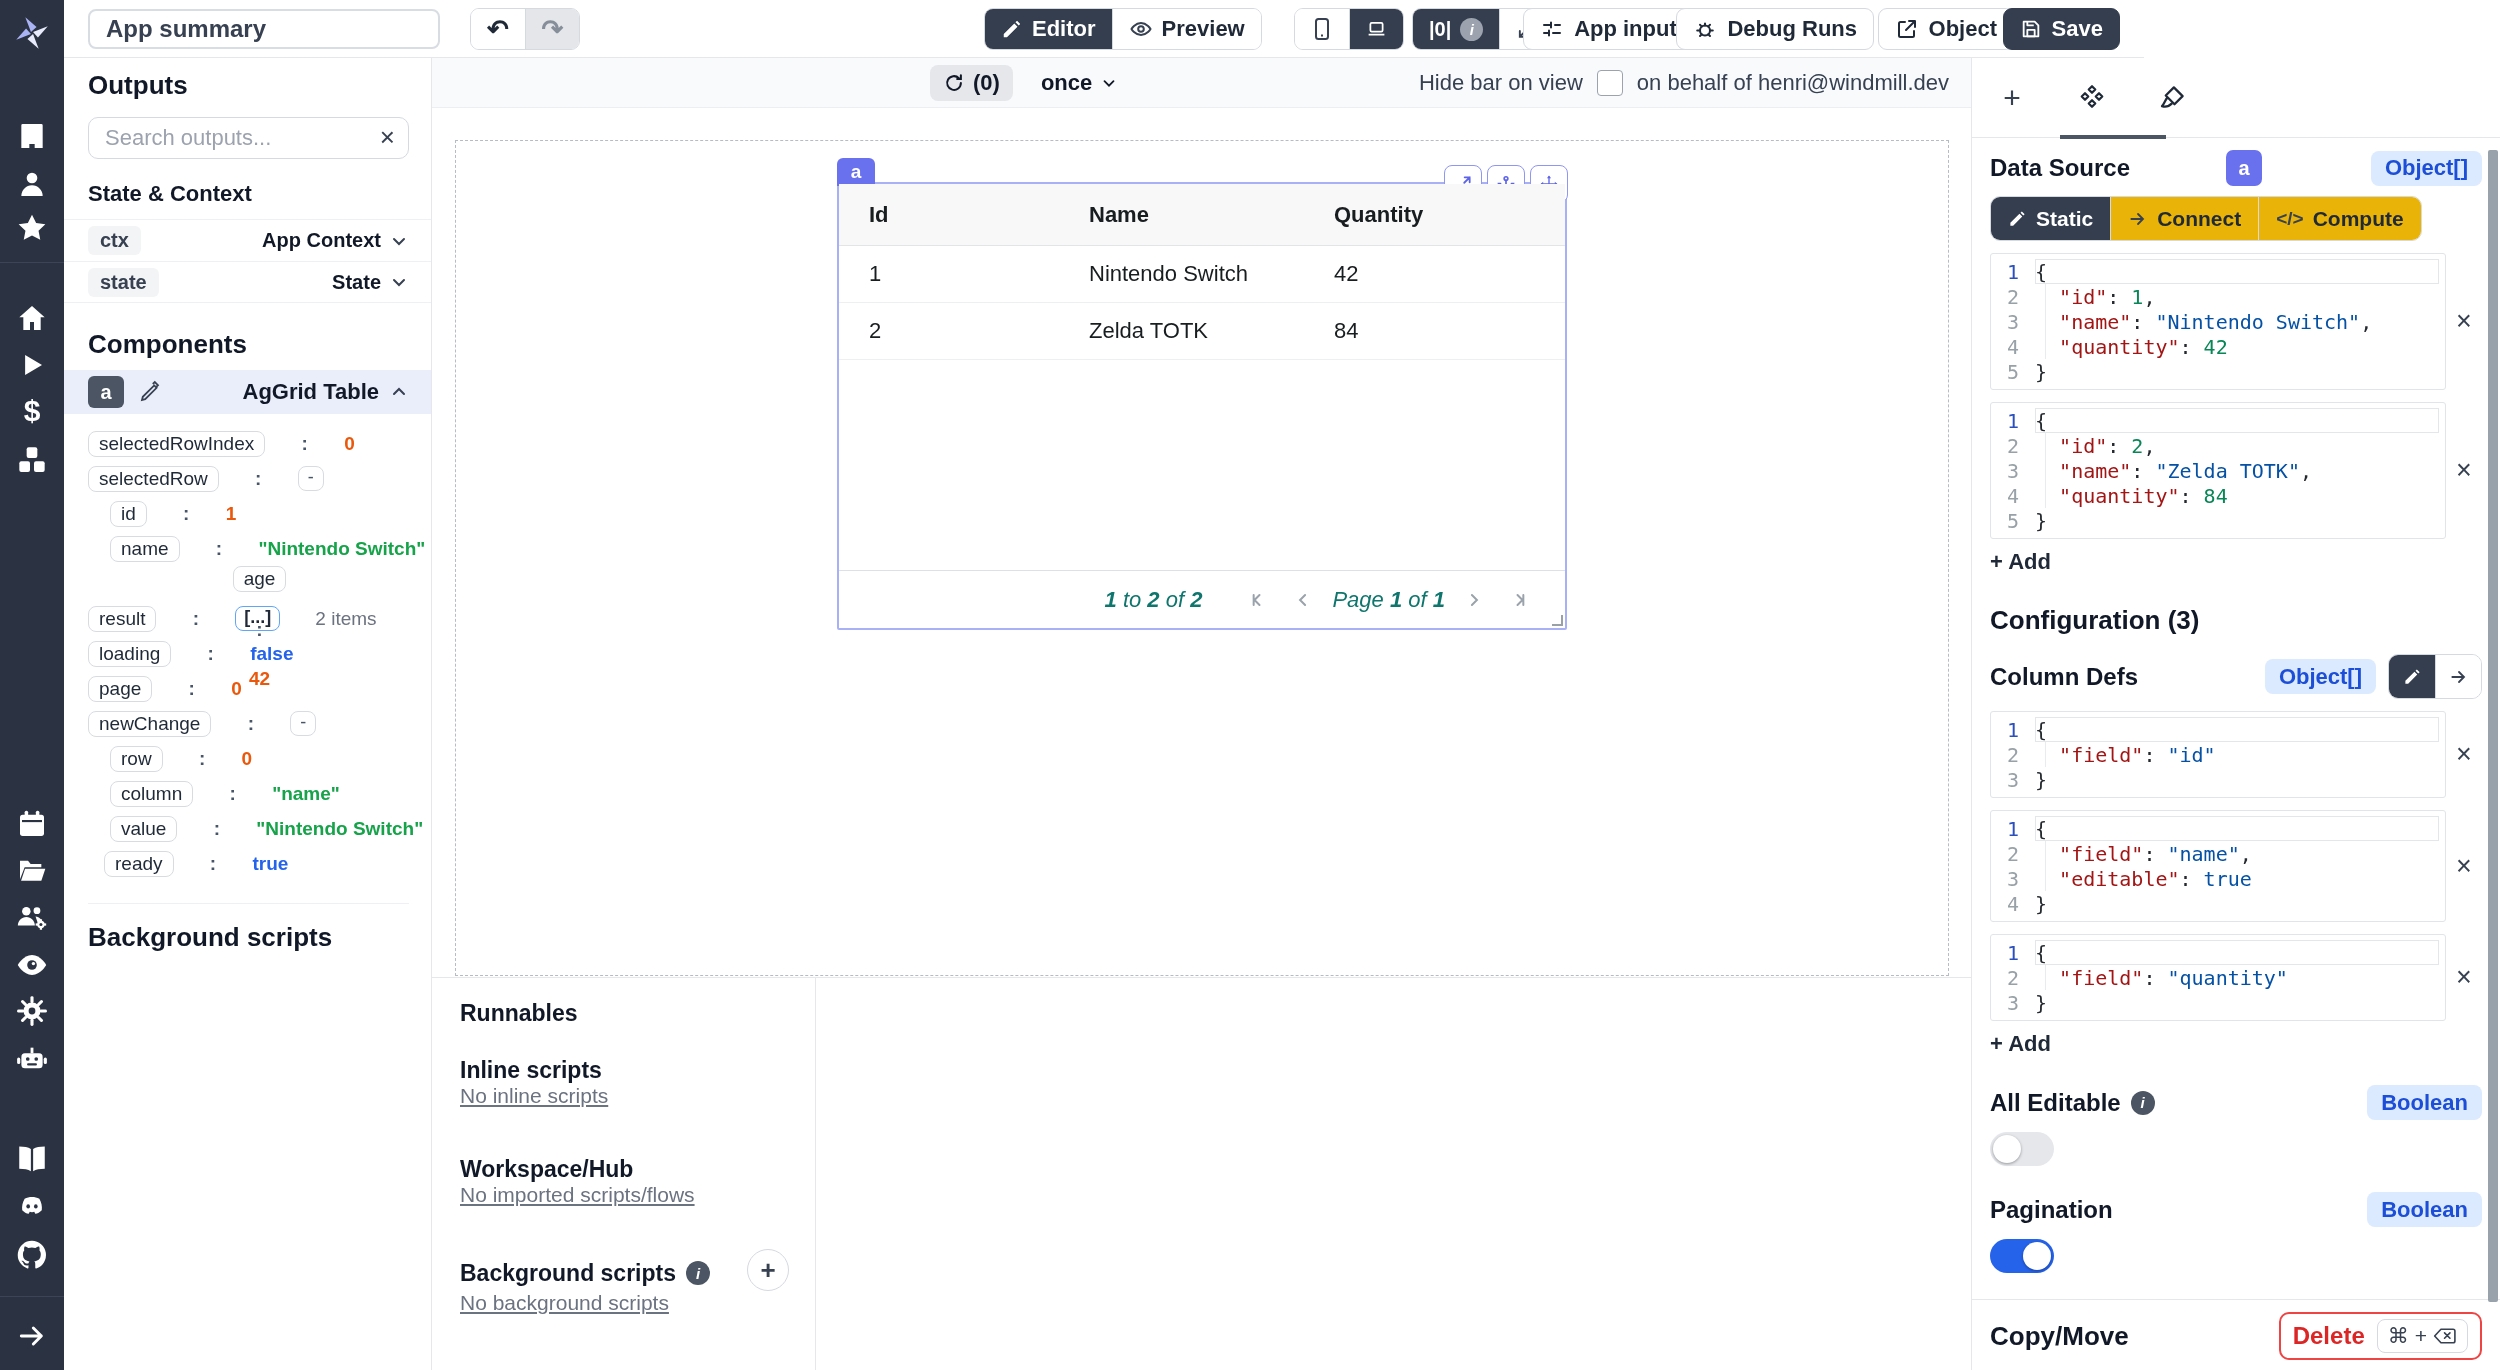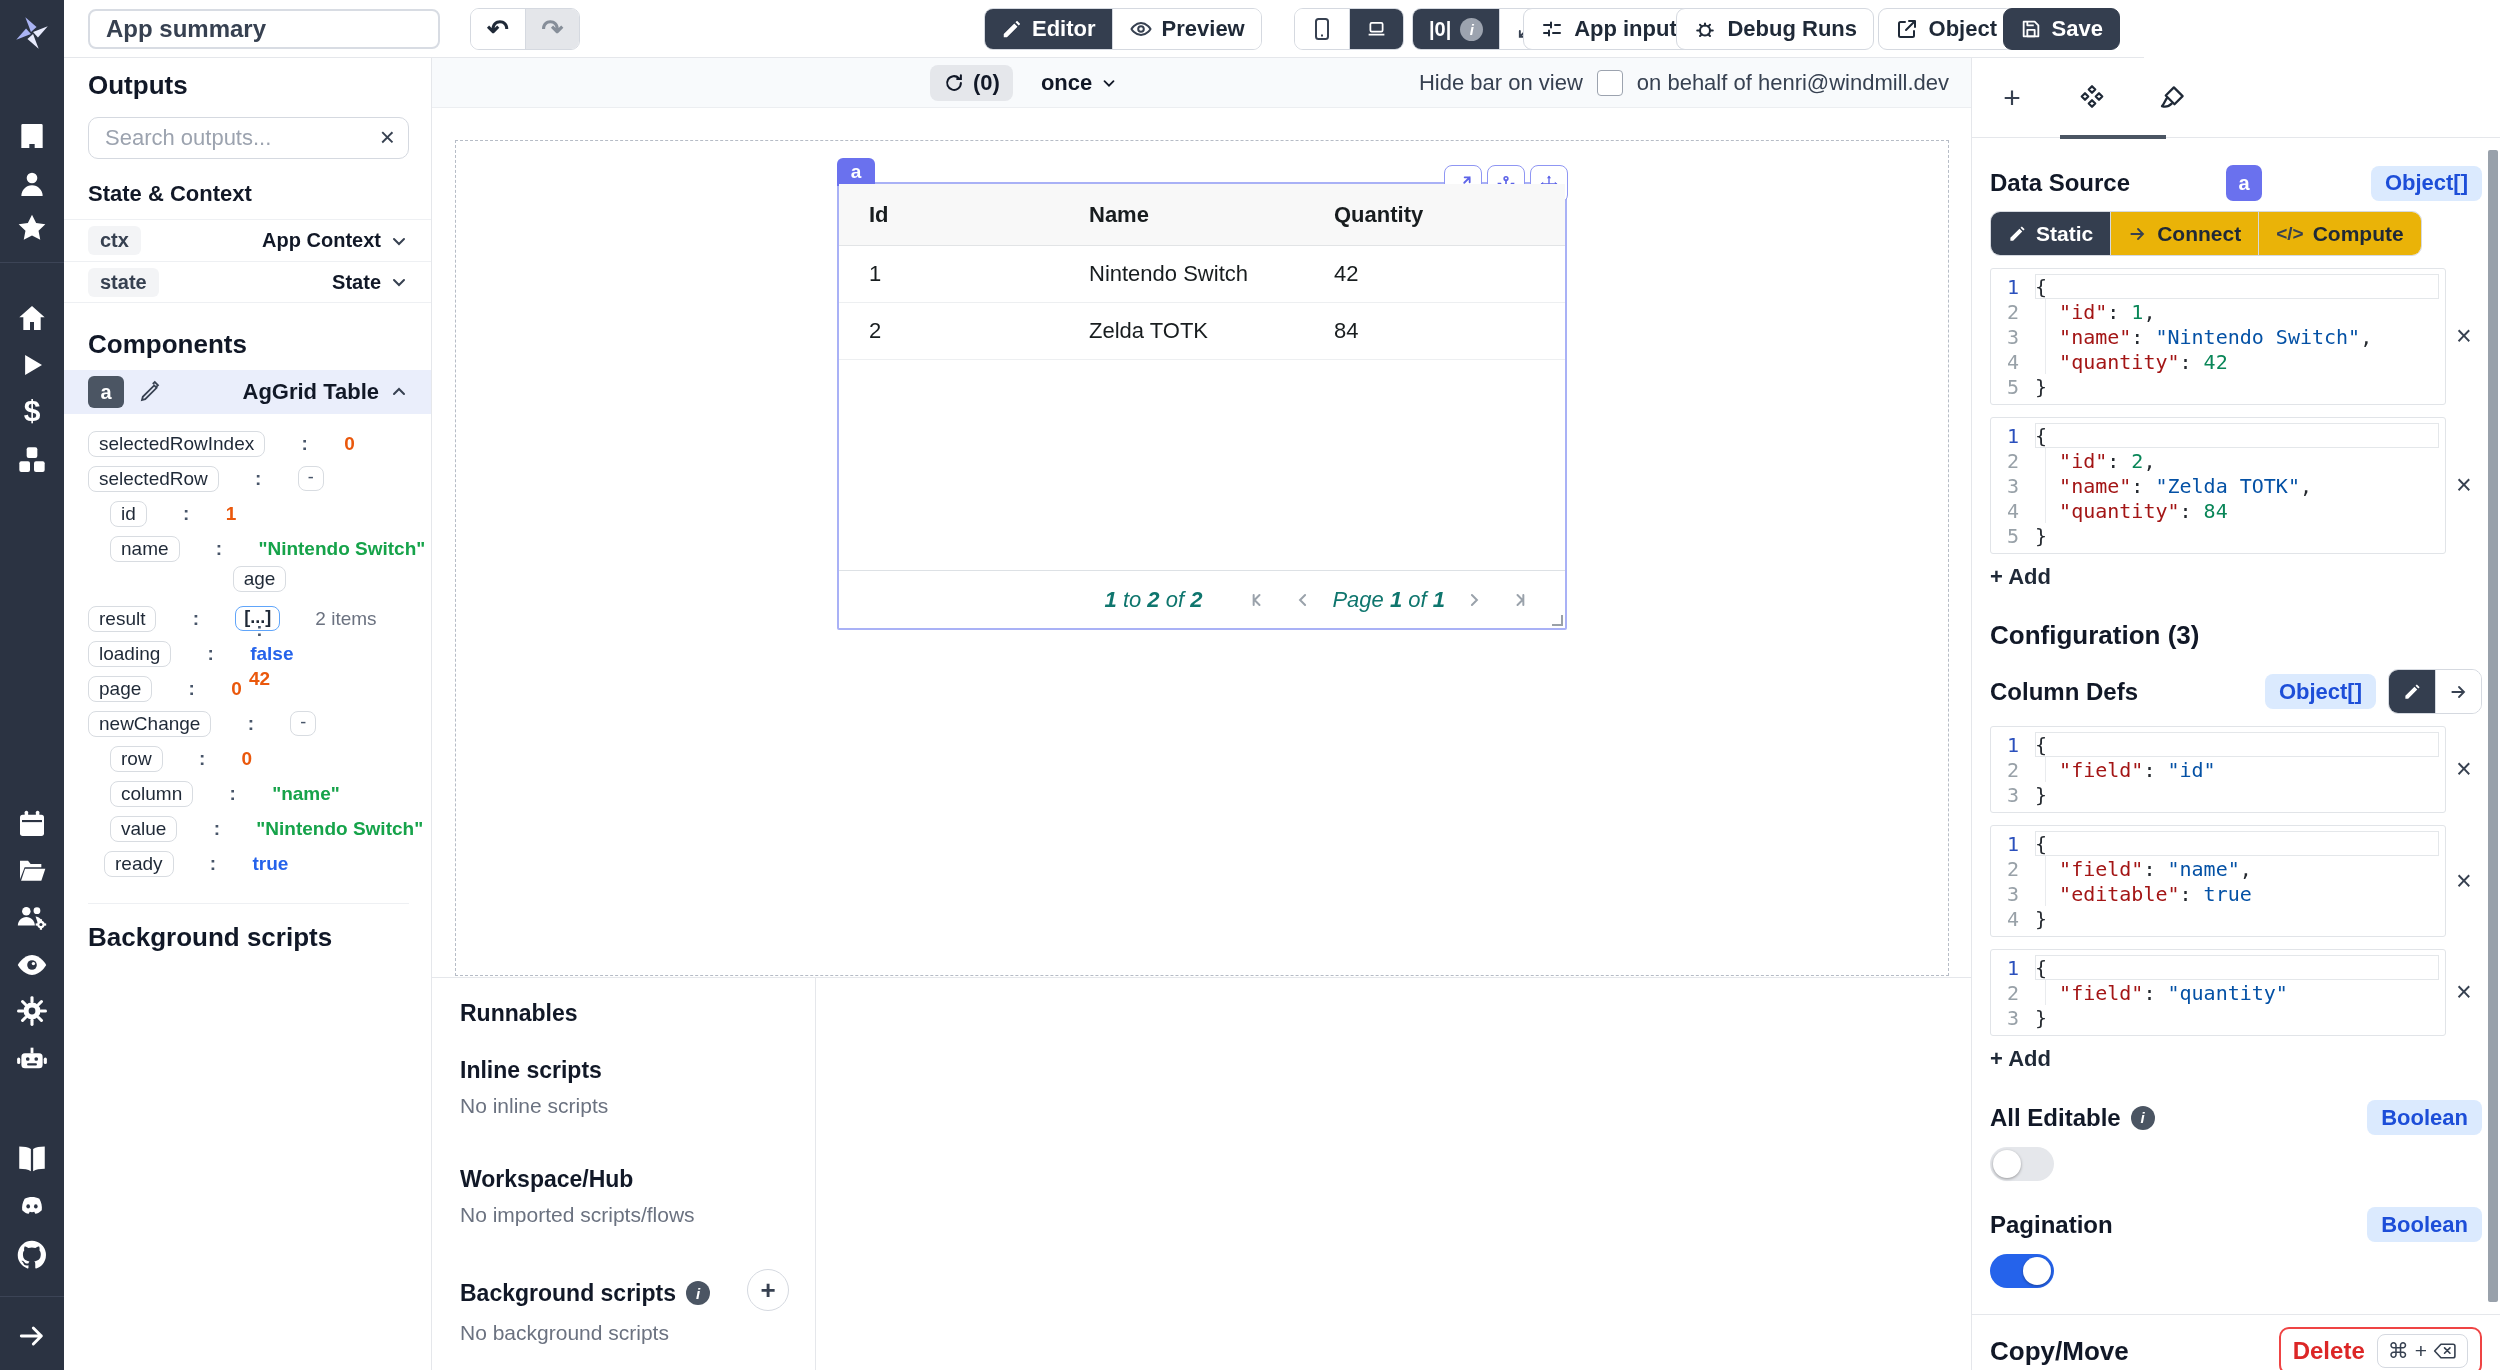--- a/index.html
+++ b/index.html
@@ -95,33 +95,33 @@
   .pg-sum { margin-right:26px; }
   .pg-btn { display:flex; align-items:center; justify-content:center; width:34px; height:34px; cursor:pointer; }
   .resize-corner { position:absolute; right:2px; bottom:2px; width:11px; height:11px;
     border-right:2px solid #9aa0a8; border-bottom:2px solid #9aa0a8; }
 
   
   .bottom { position:absolute; left:432px; top:977px; width:1539px; height:393px; background:#fff; border-top:1px solid #e5e7eb; }
   .runnables { width:384px; height:100%; border-right:1px solid #e5e7eb; padding:22px 26px 0 28px; }
   .runnables .rn-title { font-size:23px; font-weight:700; }
   .rn-sub { font-size:23px; font-weight:700; margin-top:30px; display:flex; align-items:center; gap:10px; }
-  .rn-empty { font-size:21px; color:#6b7280; margin-top:10px; }
+  .rn-empty { font-size:21px; color:#6b7280; margin-top:0;text-decoration:underline; }
   .rn-info { display:inline-flex; align-items:center; justify-content:center; width:24px; height:24px; border-radius:50%;
     background:#4b5563; color:#fff; font-size:15px; font-weight:700; font-style:italic; }
   .rn-add { margin-left:auto; width:42px; height:42px; border:1px solid #d5d9e0; border-radius:50%; background:#fff;
     color:#374151; font-size:26px; display:flex; align-items:center; justify-content:center; cursor:pointer; margin-top:-6px; }
 
   
   .rpanel { position:absolute; left:1971px; top:58px; width:529px; height:1312px; background:#fff;
     border-left:1px solid #e5e7eb; padding:0 18px; overflow:hidden; }
   .rp-tabs { height:80px; margin:0 -18px; border-bottom:1px solid #e5e7eb; position:relative; display:flex; align-items:center; }
   .rp-tab { width:80px; display:flex; justify-content:center; cursor:pointer; font-size:30px; color:#374151; }
   .rp-tab-underline { position:absolute; bottom:-2px; left:88px; width:106px; height:4px; background:#4b5563; }
-  .rp-h-row { display:flex; align-items:center; margin-top:27px; }
+  .rp-h-row { display:flex; align-items:center; margin-top:12px; }
   .rp-h { font-size:24px; font-weight:700; }
   .badge-a { margin-left:96px; width:36px; height:36px; background:#6a71ee; color:#fff; border-radius:7px;
     display:flex; align-items:center; justify-content:center; font-size:20px; font-weight:700; }
   .pill-blue { margin-left:auto; background:#dbeafe; color:#1d4ed8; border-radius:8px; height:35px;
     display:flex; align-items:center; padding:0 14px; font-size:22px; font-weight:700; }
   .ds-tabs { margin-top:10px; display:inline-flex; border:1px solid #d5d9e0; border-radius:10px; overflow:hidden; height:45px; }
   .ds-tab { display:flex; align-items:center; gap:9px; padding:0 17px; font-size:21px; font-weight:700; cursor:pointer; background:#eab308; color:#1f2937; }
   .ds-tab + .ds-tab { border-left:1px solid #d5d9e0; }
   .ds-tab.active { background:#343e4f; color:#fff; }
   .ds-code { color:#374151; font-size:19px; font-weight:700; }

